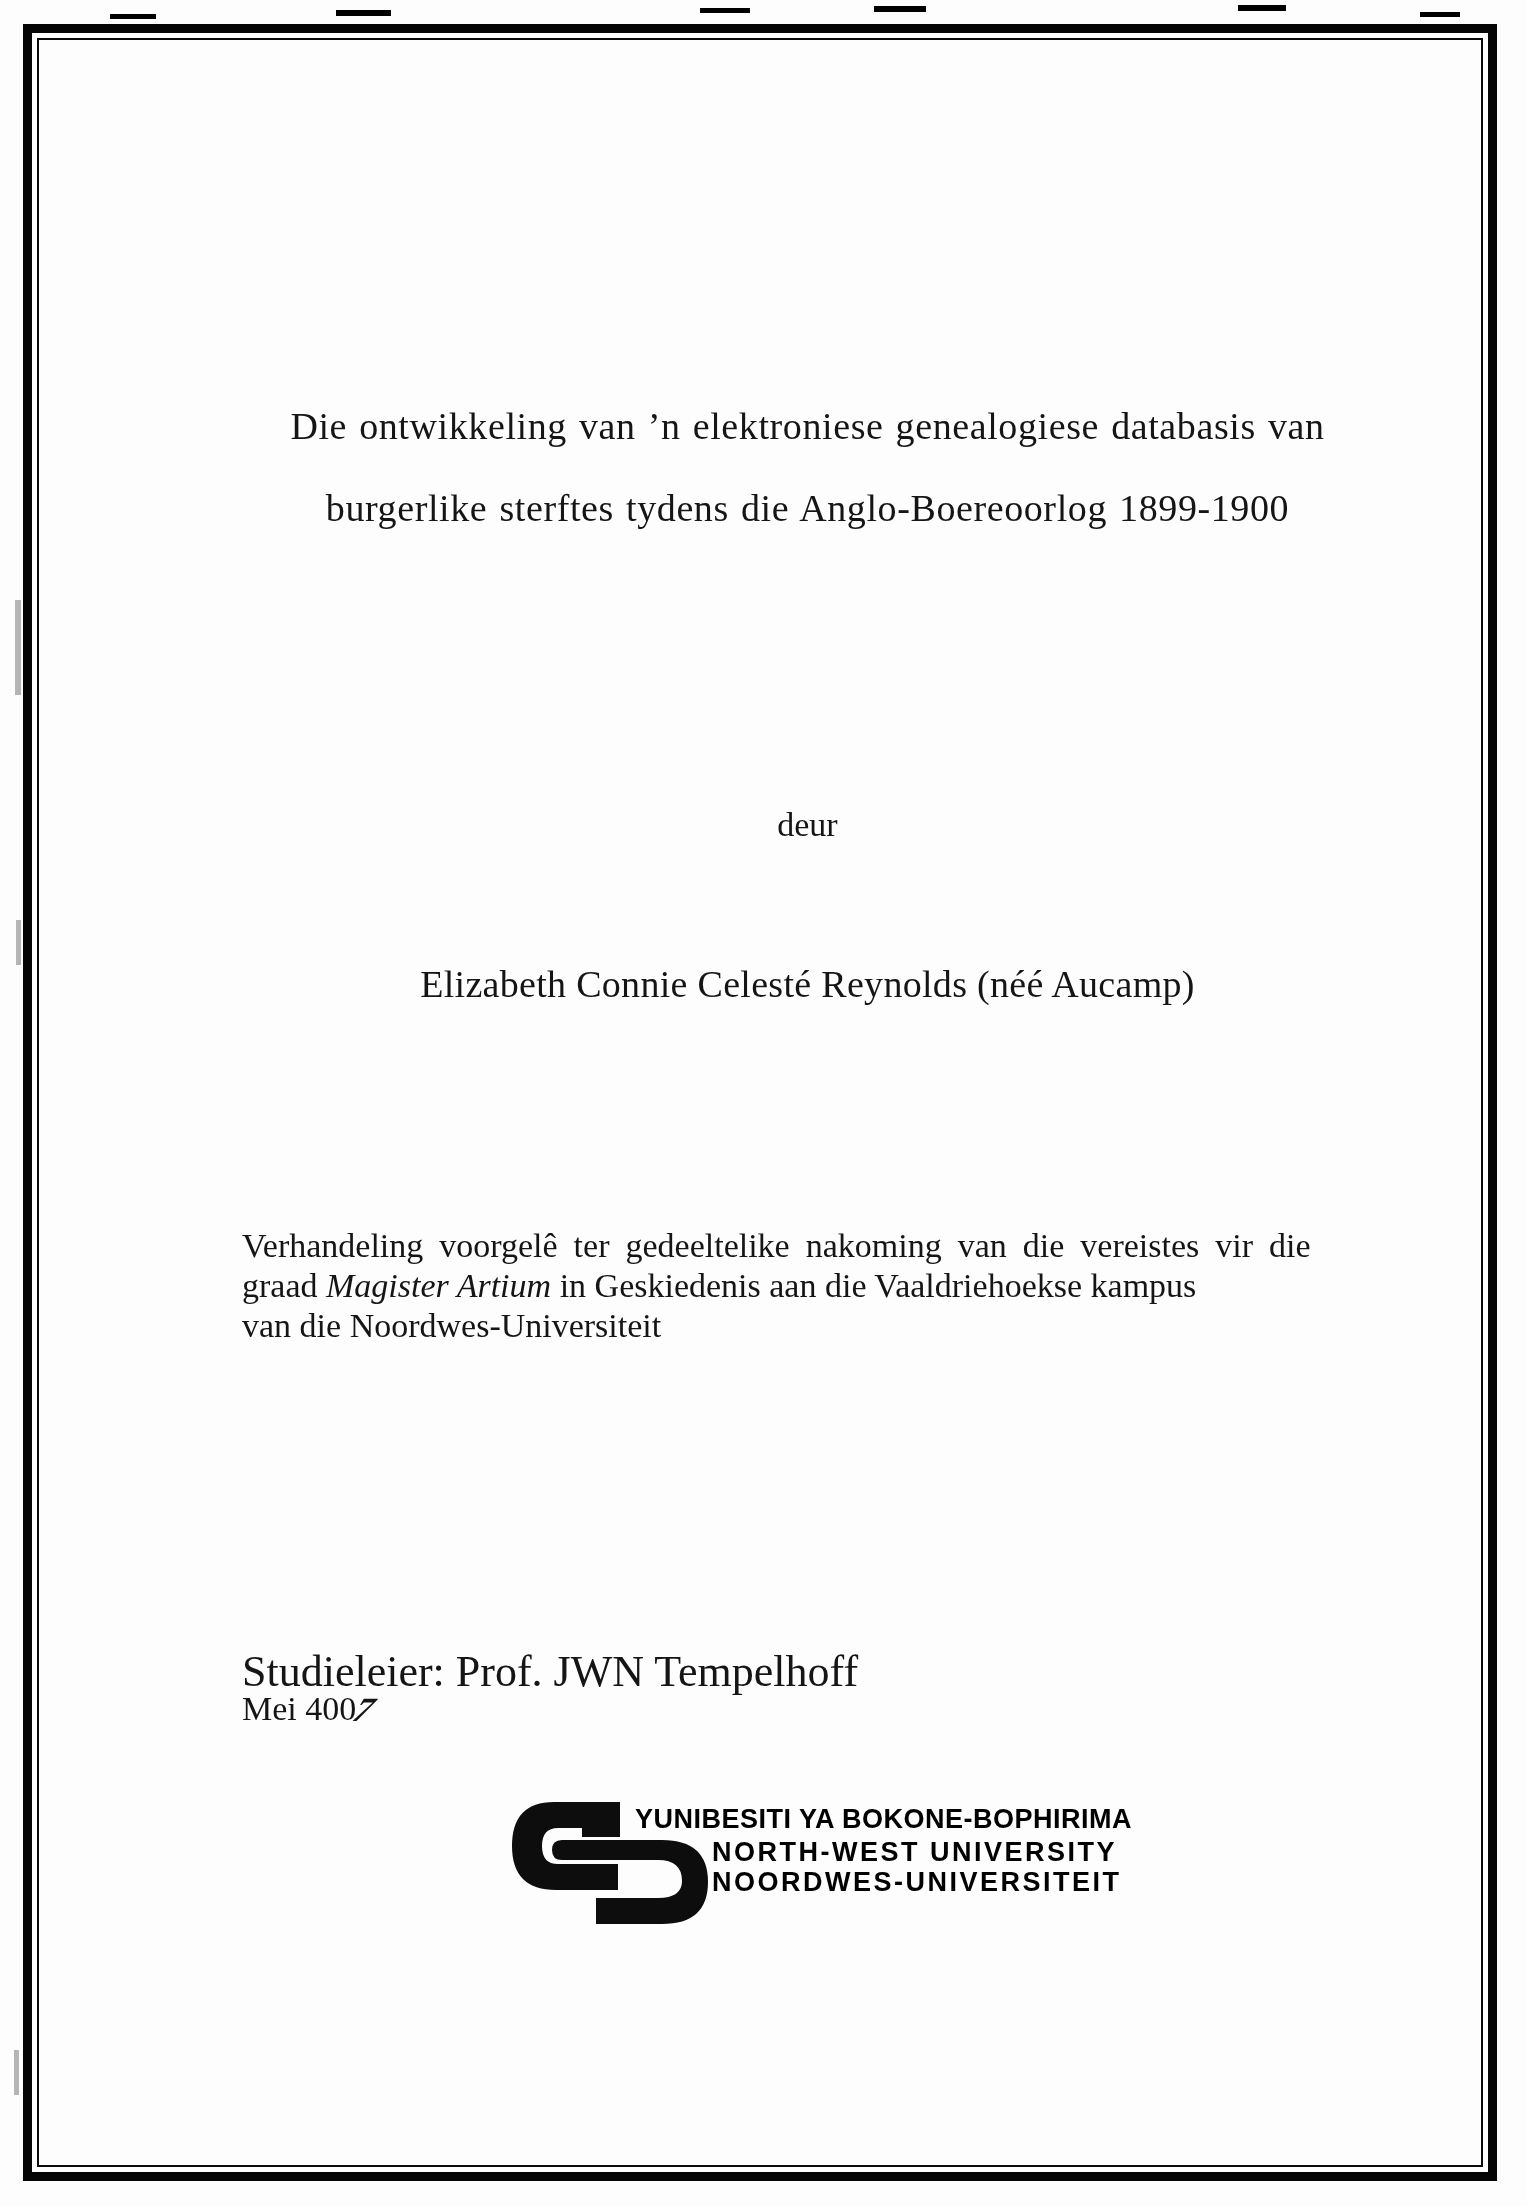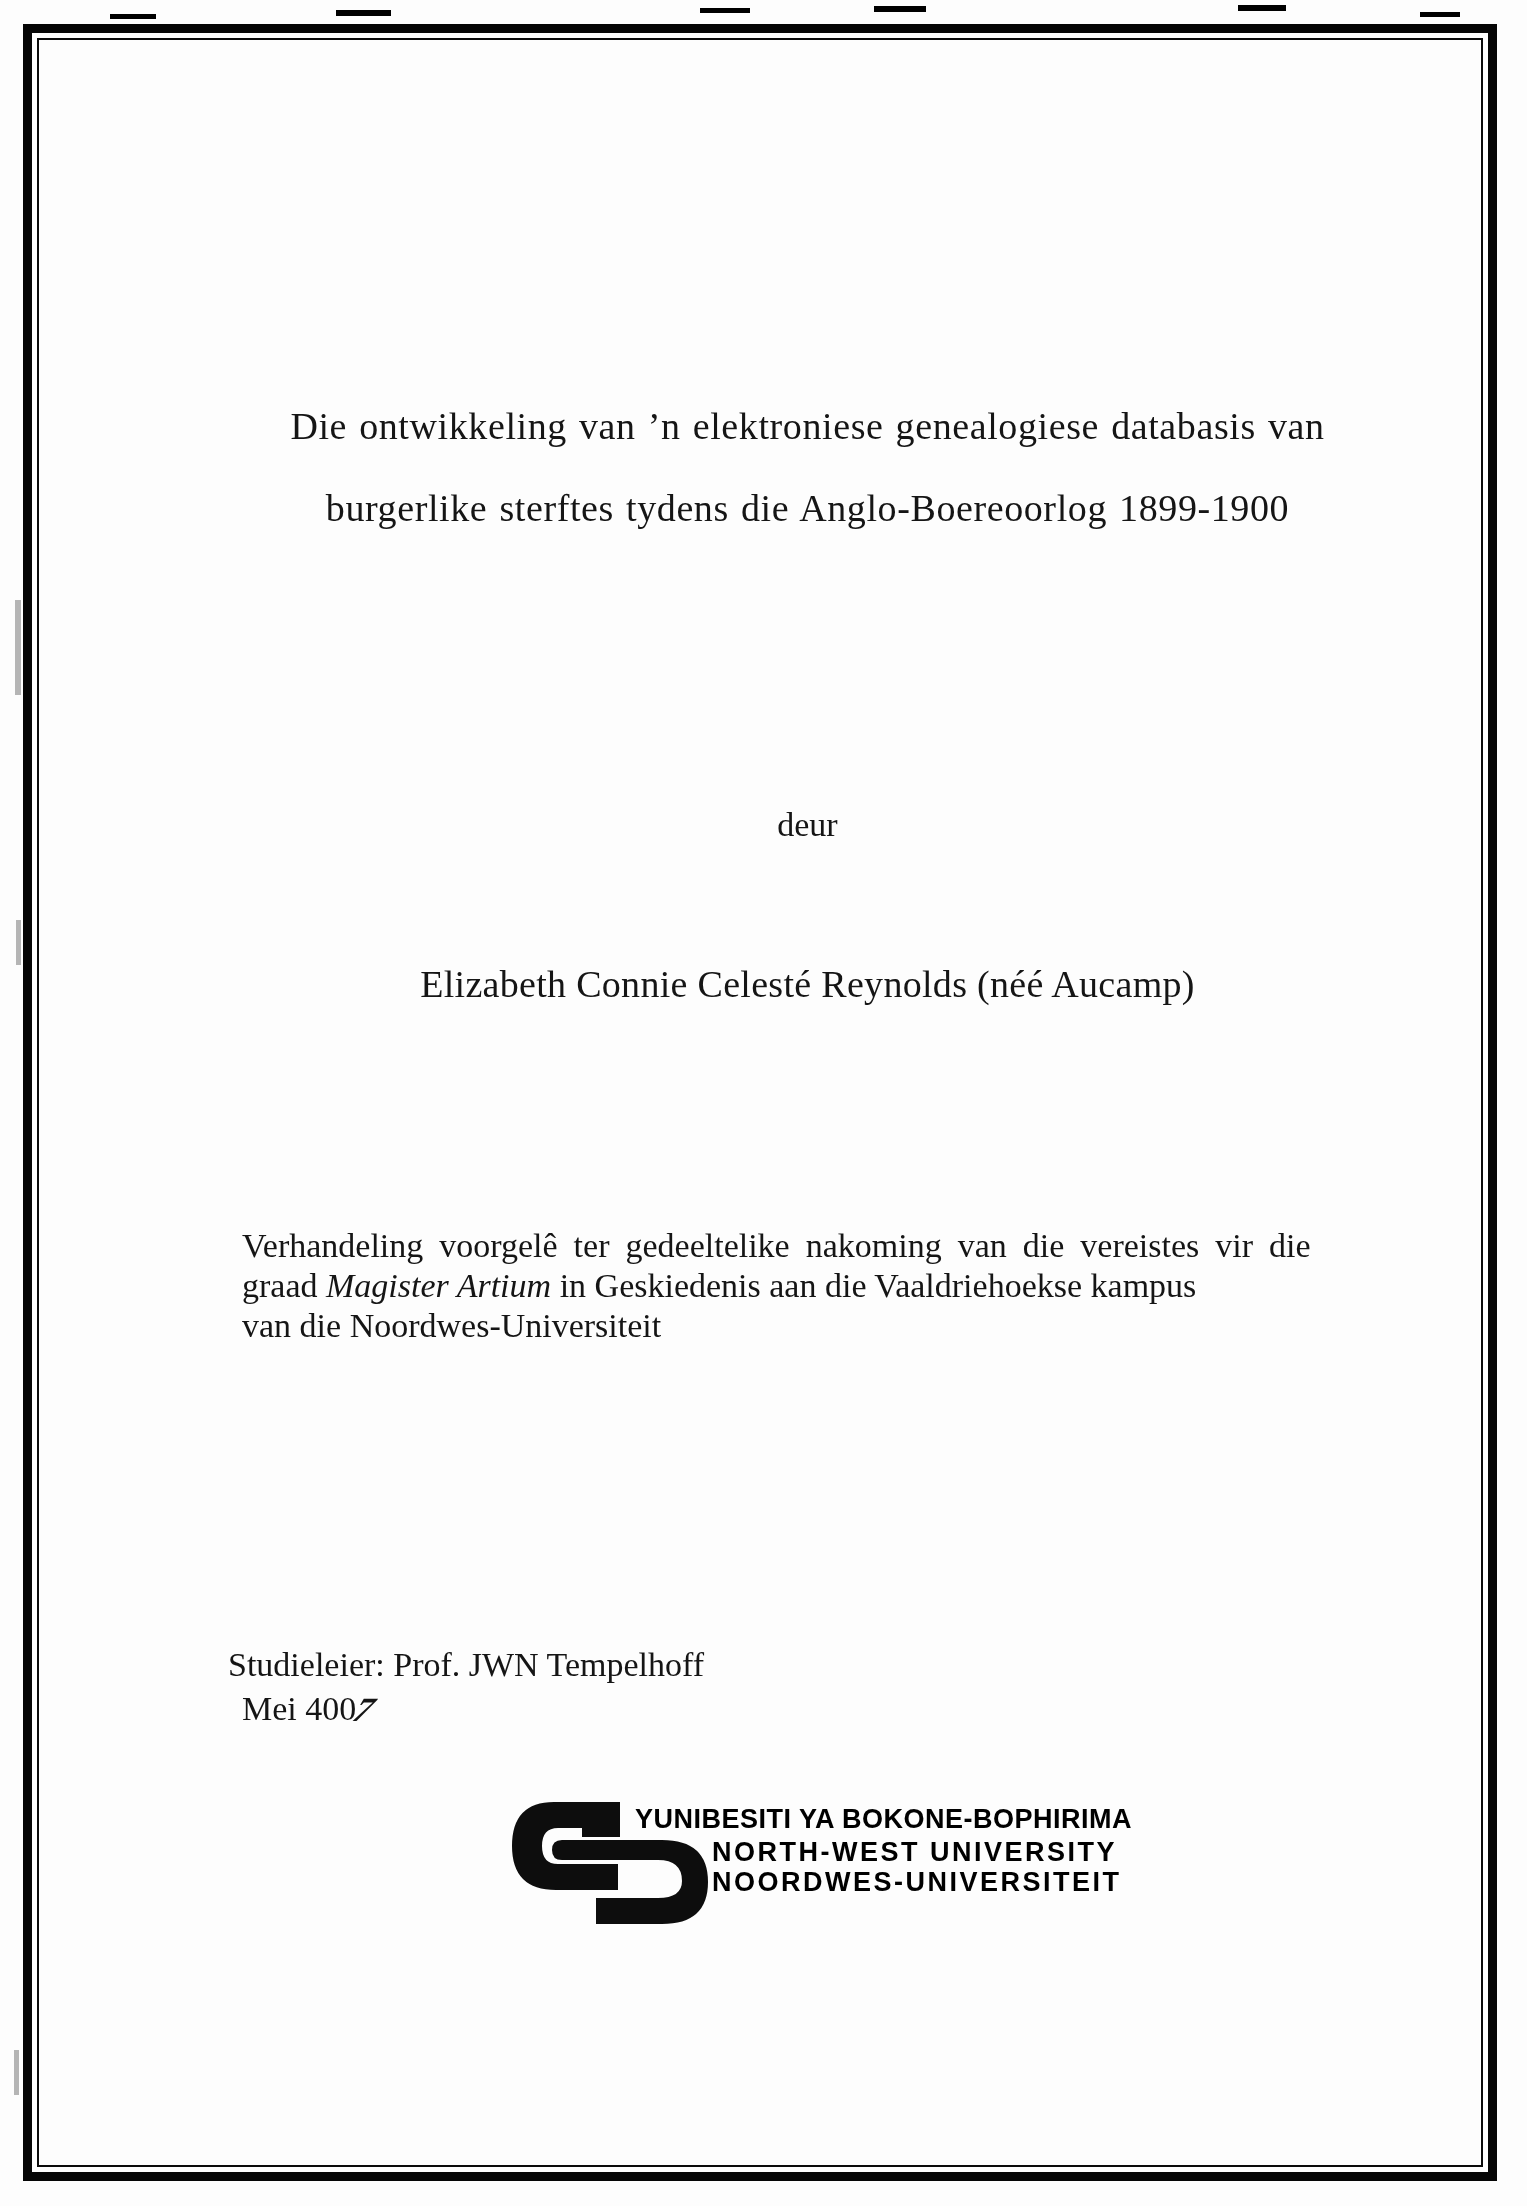--- a/index.html
+++ b/index.html
@@ -25,21 +25,21 @@
     font-size:38px;letter-spacing:.6px;word-spacing:2px;white-space:nowrap;
   }
   .byline{font-size:34px;}
   .author{font-size:38px;letter-spacing:.3px;}
   .statement{
     left:198px;top:1226px;width:1152px;
     font-size:34px;line-height:40px;
   }
   .statement .justified{word-spacing:7.5px;white-space:nowrap;}
   .statement .it{font-style:italic;}
-  .supervisor{left:184px;top:1646px;font-size:34px;white-space:nowrap;}
+  .supervisor{left:198px;top:1646px;font-size:44px;white-space:nowrap;}
   .dateline{left:198px;top:1690px;font-size:34px;white-space:nowrap;}
   .date-digit{
     display:inline-block;
     transform:skewX(-30deg) translateY(1px);
     font-weight:bold;
   }
   .logo-mark{left:466px;top:1800px;width:200px;height:128px;}
   .logo-text{
     font-family:"Liberation Sans", sans-serif;
     font-weight:bold;font-size:27px;color:#000000;white-space:nowrap;

